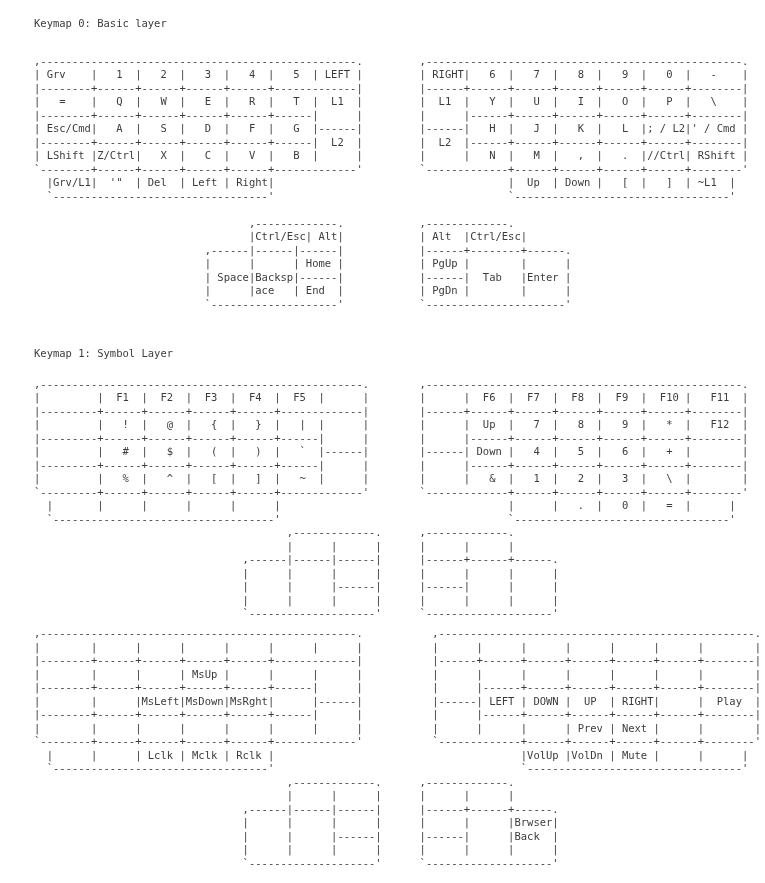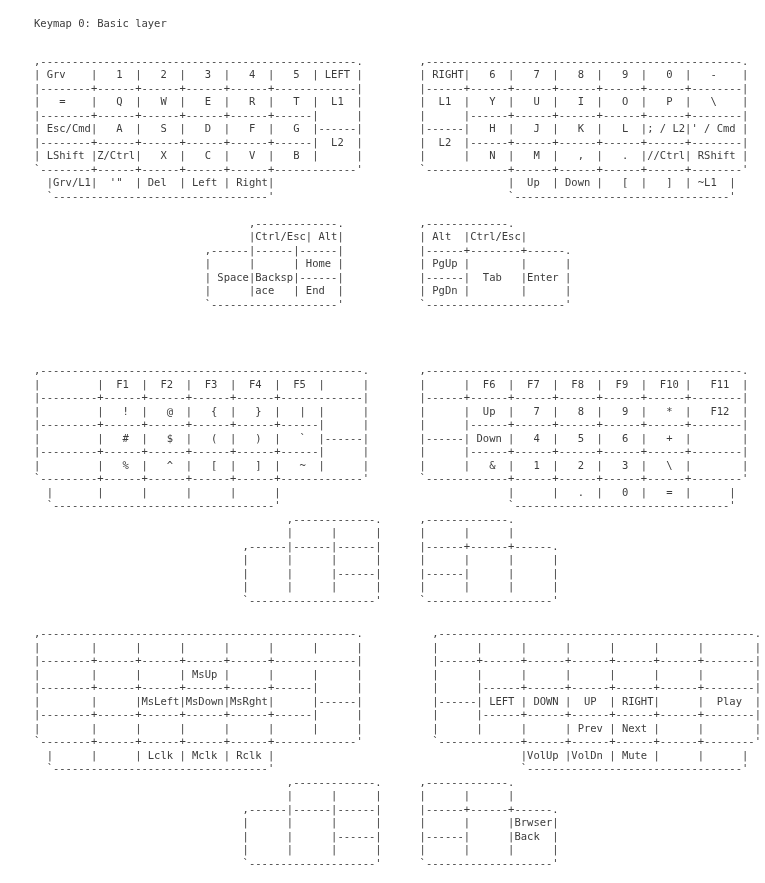--- a/index.html
+++ b/index.html
@@ -43,20 +43,21 @@
                                   ,-------------.            ,-------------.
                                   |Ctrl/Esc| Alt|            | Alt  |Ctrl/Esc|
                            ,------|------|------|            |------+--------+------.
                            |      |      | Home |            | PgUp |        |      |
                            | Space|Backsp|------|            |------|  Tab   |Enter |
                            |      |ace   | End  |            | PgDn |        |      |
                            `--------------------'            `----------------------'</pre>
   </section>
 
   <section class="keymap-section" style="top:347px">
+    <div class="km-title">Keymap 1: Symbol Layer</div>
     <pre class="km-art" style="margin-top:17px">,---------------------------------------------------.        ,--------------------------------------------------.
 |         |  F1  |  F2  |  F3  |  F4  |  F5  |      |        |      |  F6  |  F7  |  F8  |  F9  |  F10 |   F11  |
 |---------+------+------+------+------+-------------|        |------+------+------+------+------+------+--------|
 |         |   !  |   @  |   {  |   }  |   |  |      |        |      |  Up  |   7  |   8  |   9  |   *  |   F12  |
 |---------+------+------+------+------+------|      |        |      |------+------+------+------+------+--------|
 |         |   #  |   $  |   (  |   )  |   `  |------|        |------| Down |   4  |   5  |   6  |   +  |        |
 |---------+------+------+------+------+------|      |        |      |------+------+------+------+------+--------|
 |         |   %  |   ^  |   [  |   ]  |   ~  |      |        |      |   &amp;  |   1  |   2  |   3  |   \  |        |
 `---------+------+------+------+------+-------------'        `-------------+------+------+------+------+--------'
   |       |      |      |      |      |                                    |      |   .  |   0  |   =  |      |

